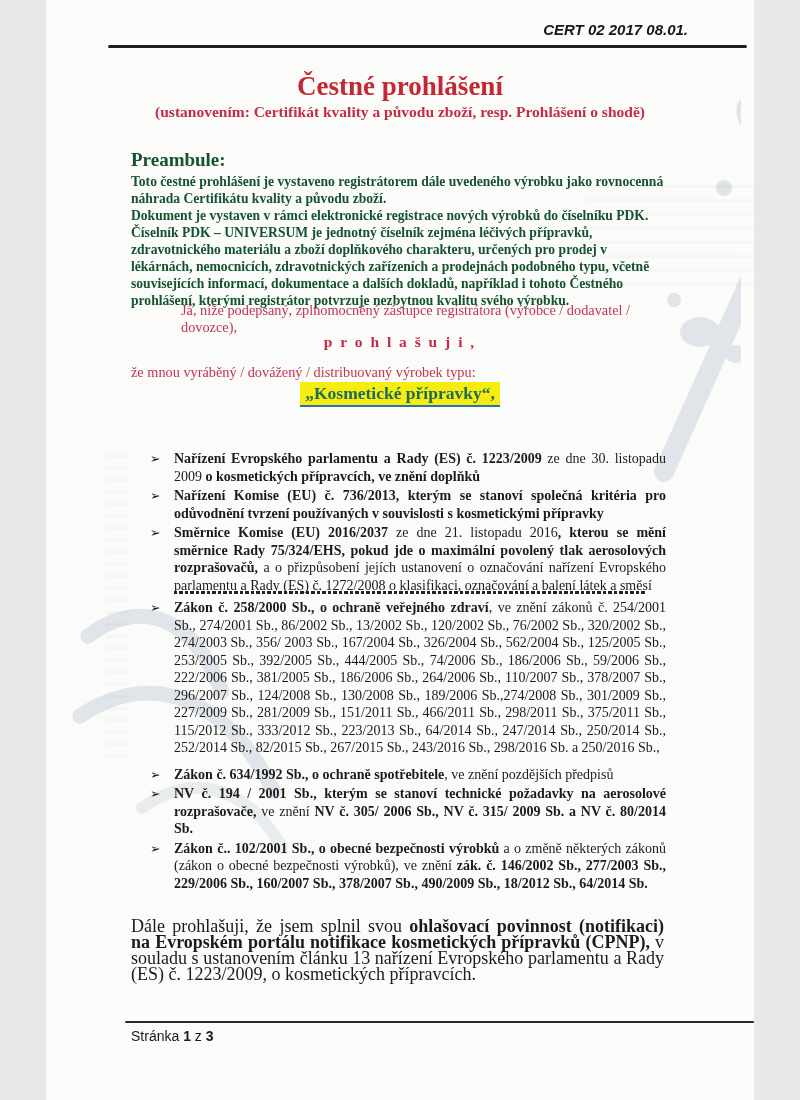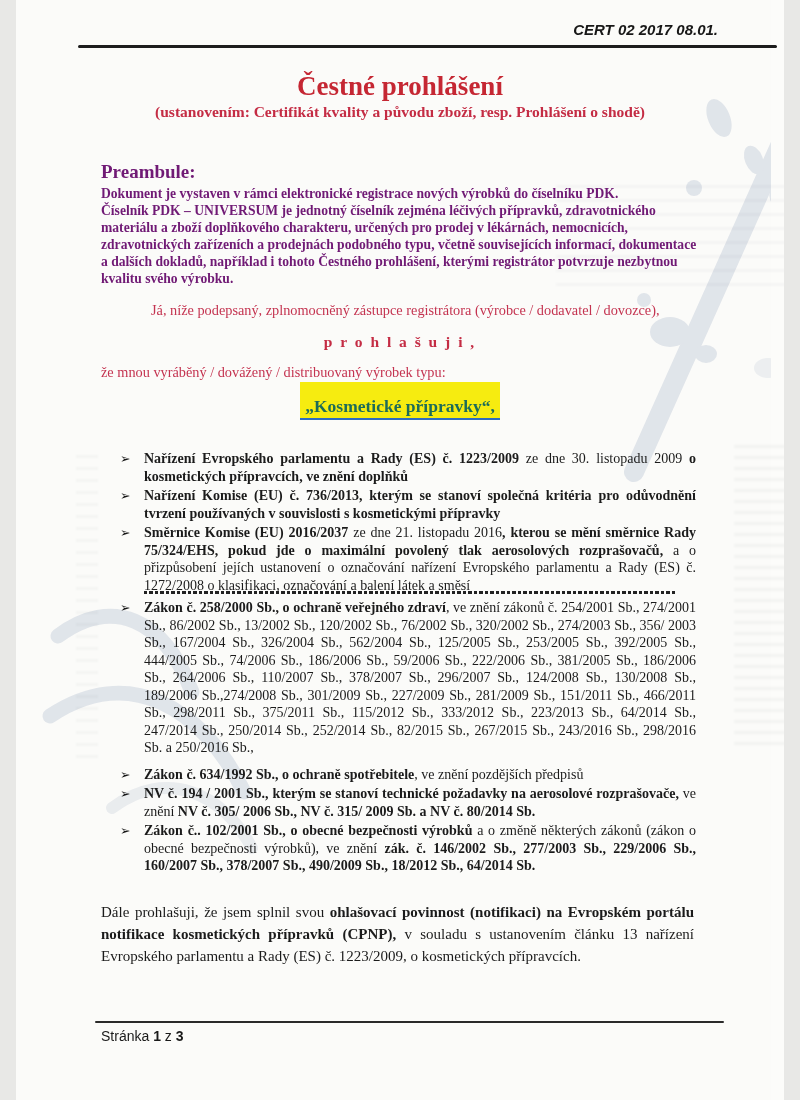--- a/index.html
+++ b/index.html
@@ -1,59 +1,59 @@
 <!DOCTYPE html>
 <html><head>
 <meta charset="utf-8">
 <style>
   html,body{margin:0;padding:0;background:#e8e8e6;}
   .page{
-    position:relative;width:768px;height:1100px;margin:0 auto;
+    position:relative;width:708px;height:1100px;margin:0 auto;
     background:#fbfbf9;overflow:hidden;
     font-family:"Liberation Serif","DejaVu Serif",serif;color:#1b1b1b;
   }
   
   .wm{position:absolute;left:0;top:0;z-index:0;pointer-events:none;}
   .scan-strip{position:absolute;top:0;right:0;width:13px;height:1100px;background:#fcfcfa;z-index:0;}
   .scan-edge{position:absolute;left:786px;top:86px;width:2px;height:1014px;background:#dcdcd8;z-index:0;}
   .ghost{position:absolute;z-index:0;pointer-events:none;}
   .g1{left:718px;top:445px;width:70px;height:300px;background:repeating-linear-gradient(180deg,#566 0 3px,transparent 3px 11px);opacity:.05;filter:blur(1px);}
   .g2{left:60px;top:455px;width:22px;height:310px;background:repeating-linear-gradient(180deg,#566 0 3px,transparent 3px 12px);opacity:.045;filter:blur(1px);}
   .g3{left:540px;top:185px;width:250px;height:110px;background:repeating-linear-gradient(180deg,#667 0 3px,transparent 3px 14px);opacity:.04;filter:blur(1px);}
   
   .z{position:absolute;z-index:1;}
   .doc-code{top:21px;right:66px;font-family:"Liberation Sans",sans-serif;font-style:italic;font-weight:bold;font-size:15px;color:#171717;letter-spacing:0px;}
   .top-rule{left:62px;right:7px;top:45px;height:2.5px;background:#1d1d1d;border-radius:2px;}
   .title{left:0;right:0;top:71px;text-align:center;font-size:27px;font-weight:bold;color:#c52733;}
   .subtitle{left:0;right:0;top:103px;text-align:center;font-size:15.5px;font-weight:bold;color:#c42c44;}
-  .preamble{left:85px;right:86px;top:161px;color:#701a75;}
+  .preamble{left:85px;right:86px;top:149px;color:#14532d;}
   .p-head{font-size:19px;font-weight:bold;margin:0 0 2px 0;}
   .preamble p{margin:0;font-size:13.6px;font-weight:bold;line-height:17px;}
   .intro{left:135px;right:86px;top:302px;font-size:14.3px;color:#c43350;}
   .verb{left:0;right:0;top:333px;text-align:center;font-size:15.5px;font-weight:bold;letter-spacing:2px;color:#c42c44;}
   .lead{left:85px;right:86px;top:364px;font-size:14.3px;color:#c43350;}
   .product-row{left:0;right:0;top:382px;text-align:center;}
   .product{
     display:inline-block;background:#f6ec10;color:#1c6b59;
-    font-size:17.5px;font-weight:bold;padding:14px 5px 1px 5px;
+    font-size:17.5px;font-weight:bold;padding:1px 5px 1px 5px;
     border-bottom:2.5px solid #2e6cbe;
   }
   .follow{left:85px;right:86px;top:419px;font-size:14.3px;color:#1b1b1b;}
   
   .list{left:85px;right:88px;font-size:14px;line-height:17.5px;}
   .eu-list{top:450px;}
   .li{position:relative;padding-left:43px;text-align:justify;}
   .li + .li{margin-top:2px;}
   .marker{position:absolute;left:19px;top:0px;font-family:"DejaVu Sans",sans-serif;font-size:12.5px;color:#141414;}
   .b{font-weight:bold;margin-top:35px;}
   .lower{top:591px;}
   .dash-sep{height:3px;margin:0 20px 5px 43px;
     background:repeating-linear-gradient(90deg,#222 0 3.5px,transparent 3.5px 5.5px);}
   .cz2{margin-top:9px;}
-  .closing{margin:26px 2px 0 0;font-size:15px;line-height:22px;text-align:justify;}
+  .closing{margin:26px 2px 0 0;font-size:18px;line-height:16px;text-align:justify;}
   
   .footer-rule{left:79px;top:1021px;width:629px;height:2px;background:#2a2a2a;border-radius:1px;}
   .footer-text{left:85px;top:1028px;width:629px;text-align:left;
     font-family:"Liberation Sans",sans-serif;font-size:14px;color:#1a1a1a;}
   .footer-text .b{font-weight:bold;}
 </style>
 </head>
 <body>
 
 <div class="page">
@@ -81,20 +81,21 @@
   <div class="ghost g3"></div>
 
   <div class="z doc-code">CERT 02 2017 08.01.</div>
   <div class="z top-rule"></div>
 
   <div class="z title">Čestné prohlášení</div>
   <div class="z subtitle">(ustanovením: Certifikát kvality a původu zboží, resp. Prohlášení o shodě)</div>
 
   <div class="z preamble">
     <div class="p-head">Preambule:</div>
+    <p>Toto čestné prohlášení je vystaveno registrátorem dále uvedeného výrobku jako rovnocenná náhrada Certifikátu kvality a původu zboží.</p>
     <p>Dokument je vystaven v rámci elektronické registrace nových výrobků do číselníku PDK.</p>
     <p>Číselník PDK – UNIVERSUM je jednotný číselník zejména léčivých přípravků, zdravotnického materiálu a zboží doplňkového charakteru, určených pro prodej v lékárnách, nemocnicích, zdravotnických zařízeních a prodejnách podobného typu, včetně souvisejících informací, dokumentace a dalších dokladů, například i tohoto Čestného prohlášení, kterými registrátor potvrzuje nezbytnou kvalitu svého výrobku.</p>
   </div>
 
   <div class="z verb">p r o h l a š u j i ,</div>
   <div class="z intro">Já, níže podepsaný, zplnomocněný zástupce registrátora (výrobce / dodavatel / dovozce),</div>
   <div class="z lead">že mnou vyráběný / dovážený / distribuovaný výrobek typu:</div>
   <div class="z product-row">
     <span class="product">„Kosmetické přípravky“,</span>
   </div>

